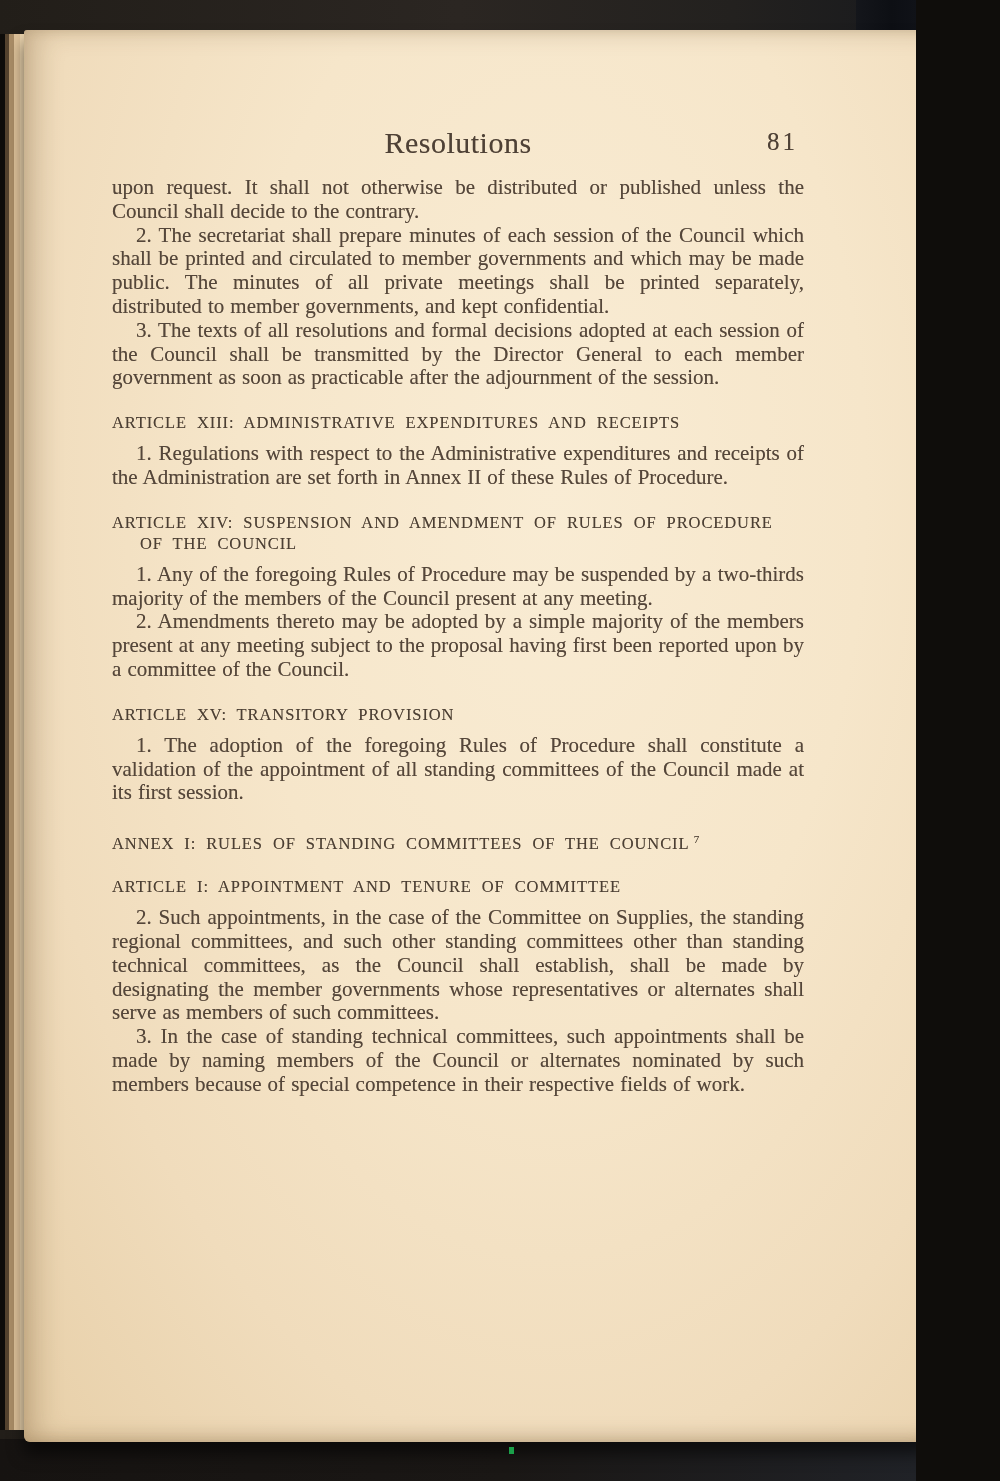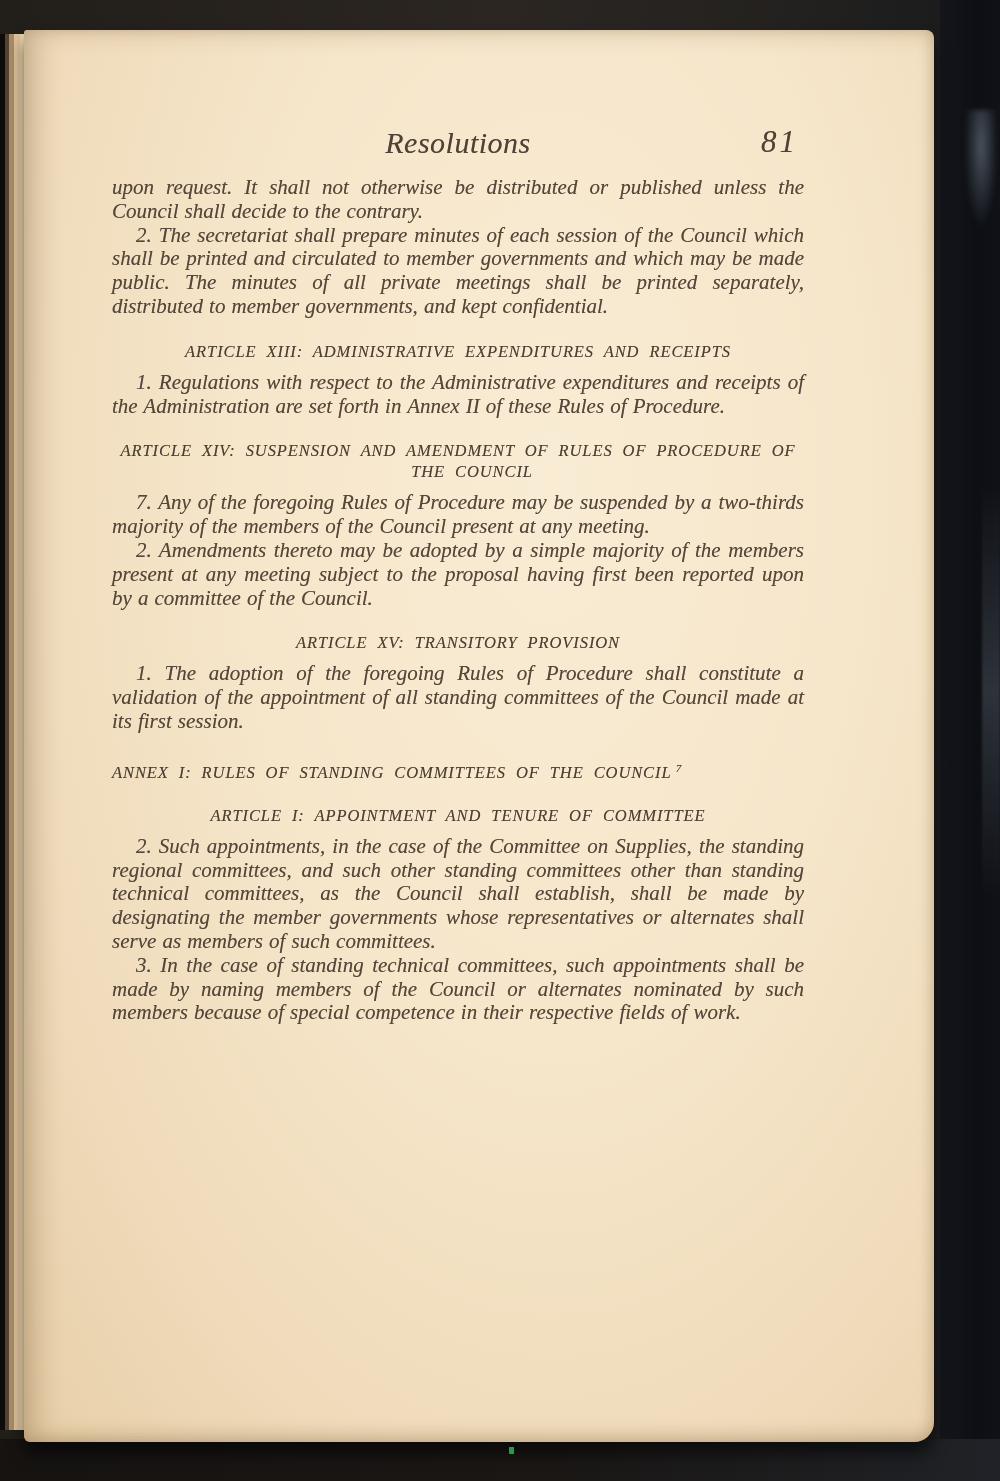--- a/index.html
+++ b/index.html
@@ -1,20 +1,19 @@
 <!DOCTYPE html>
 <html><head>
 <meta charset="utf-8">
 <style>
   html,body { margin:0; padding:0; background:#0f0d0b; }
   .scene {
-    position:relative; width:1000px; height:1481px; overflow:hidden;
+    position:relative; width:916px; height:1481px; overflow:hidden;
     background:linear-gradient(90deg,#221e19 0%, #2b2622 50%, #23211f 80%, #191a1d 100%);
     font-family:"Liberation Serif", serif;
-    font-style:italic;
   }
   
   .cover-right {
     position:absolute; top:0; right:0; width:60px; height:100%;
     background:linear-gradient(90deg,#14161b 0%, #0d0f14 60%, #101218 100%);
   }
   .cover-sheen {
     position:absolute; top:110px; right:2px; width:34px; height:120px;
     background:radial-gradient(ellipse at 50% 30%, rgba(170,190,210,.38), rgba(170,190,210,0) 70%);
     filter:blur(2px);
@@ -57,27 +56,27 @@
     text-align:justify; word-spacing:.04em;
     text-shadow:0 0 .4px rgba(80,60,40,.45);
   }
   .header-row { position:relative; height:46px; margin-bottom:4px; }
   .title {
     position:absolute; left:0; width:100%; text-align:center; top:0;
     font-size:30px; line-height:34px; letter-spacing:.5px; color:#4e4136;
   }
   .pageno {
     position:absolute; right:6px; top:4px;
-    font-size:31px; letter-spacing:3px; color:#4e4136;
+    font-size:25px; letter-spacing:3px; color:#4e4136;
   }
   p { margin:0; text-indent:24px; }
   p.noindent { text-indent:0; }
   .heading {
     font-size:16.5px; line-height:21px; letter-spacing:.9px; word-spacing:5px;
-    color:#4b3f34; text-align:center; margin:22px 0 9px;
+    color:#4b3f34; text-align:left; margin:22px 0 9px;
   }
   .heading.hang { padding-left:28px; text-indent:-28px; }
   .annex-heading {
     font-size:16.5px; line-height:21px;
     letter-spacing:.9px; word-spacing:5px; color:#4b3f34; margin:28px 0 6px;
   }
   .footnote { margin-top:15px; font-size:18.5px; line-height:22px; text-indent:24px; }
   sup { font-size:11px; line-height:0; vertical-align:super; letter-spacing:0; }
   .artifact-dot { position:absolute; left:509px; top:1447px; width:5px; height:7px; background:#1ba04a; }
 </style>
@@ -96,26 +95,27 @@
   <div class="page">
     <div class="content">
 
       <div class="header-row">
         <div class="title">Resolutions</div>
         <div class="pageno">81</div>
       </div>
 
       <p class="noindent">upon request. It shall not otherwise be distributed or published unless the Council shall decide to the contrary.</p>
       <p>2. The secretariat shall prepare minutes of each session of the Council which shall be printed and circulated to member governments and which may be made public. The minutes of all private meetings shall be printed separately, distributed to member governments, and kept confidential.</p>
+      <p>3. The texts of all resolutions and formal decisions adopted at each session of the Council shall be transmitted by the Director General to each member government as soon as practicable after the adjournment of the session.</p>
 
       <div class="heading">ARTICLE XIII: ADMINISTRATIVE EXPENDITURES AND RECEIPTS</div>
       <p>1. Regulations with respect to the Administrative expenditures and receipts of the Administration are set forth in Annex II of these Rules of Procedure.</p>
 
       <div class="heading hang">ARTICLE XIV: SUSPENSION AND AMENDMENT OF RULES OF PROCEDURE OF THE COUNCIL</div>
-      <p>7. Any of the foregoing Rules of Procedure may be suspended by a two-thirds majority of the members of the Council present at any meeting.</p>
+      <p>1. Any of the foregoing Rules of Procedure may be suspended by a two-thirds majority of the members of the Council present at any meeting.</p>
       <p>2. Amendments thereto may be adopted by a simple majority of the members present at any meeting subject to the proposal having first been reported upon by a committee of the Council.</p>
 
       <div class="heading">ARTICLE XV: TRANSITORY PROVISION</div>
       <p>1. The adoption of the foregoing Rules of Procedure shall constitute a validation of the appointment of all standing committees of the Council made at its first session.</p>
 
       <div class="annex-heading"><span>ANNEX I: RULES OF STANDING COMMITTEES OF THE COUNCIL</span> <sup>7</sup></div>
 
       <div class="heading">ARTICLE I: APPOINTMENT AND TENURE OF COMMITTEE</div>
       <p>2. Such appointments, in the case of the Committee on Supplies, the standing regional committees, and such other standing committees other than standing technical committees, as the Council shall establish, shall be made by designating the member governments whose representatives or alternates shall serve as members of such committees.</p>
       <p>3. In the case of standing technical committees, such appointments shall be made by naming members of the Council or alternates nominated by such members because of special competence in their respective fields of work.</p>

